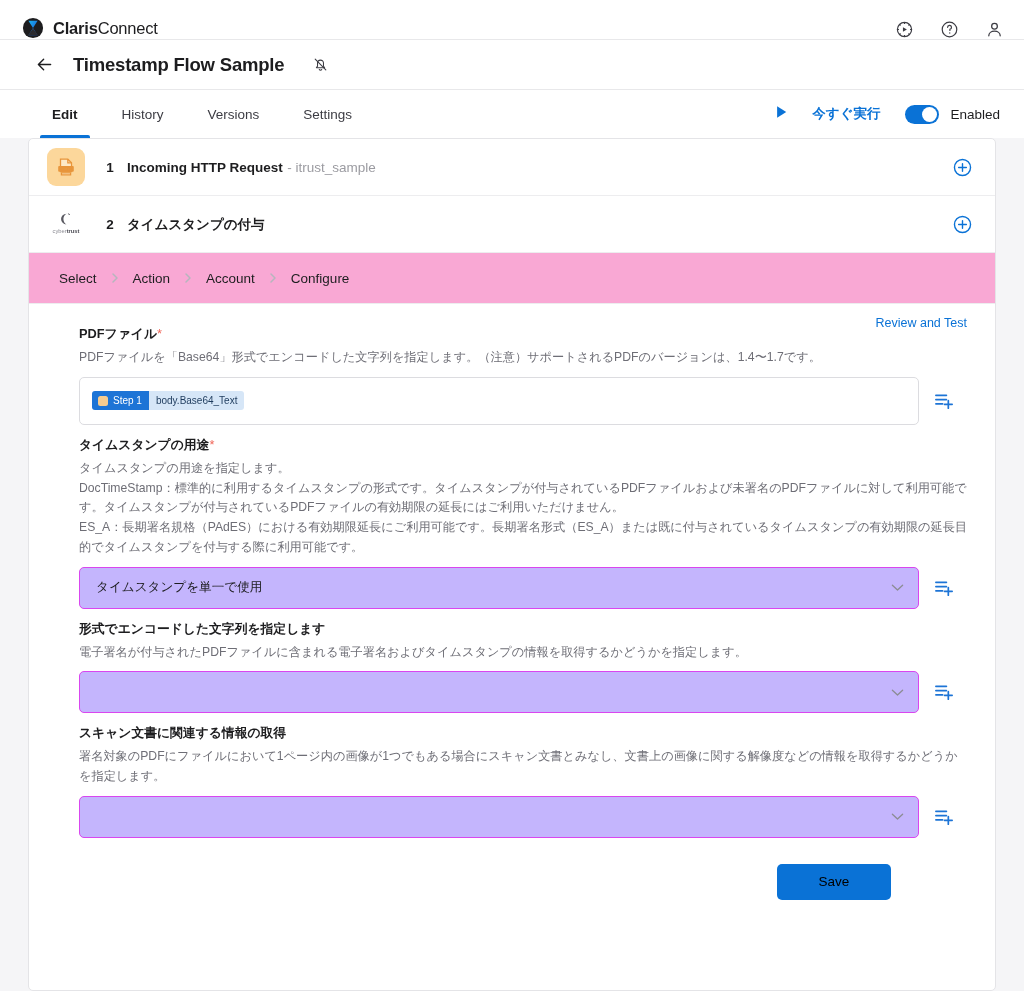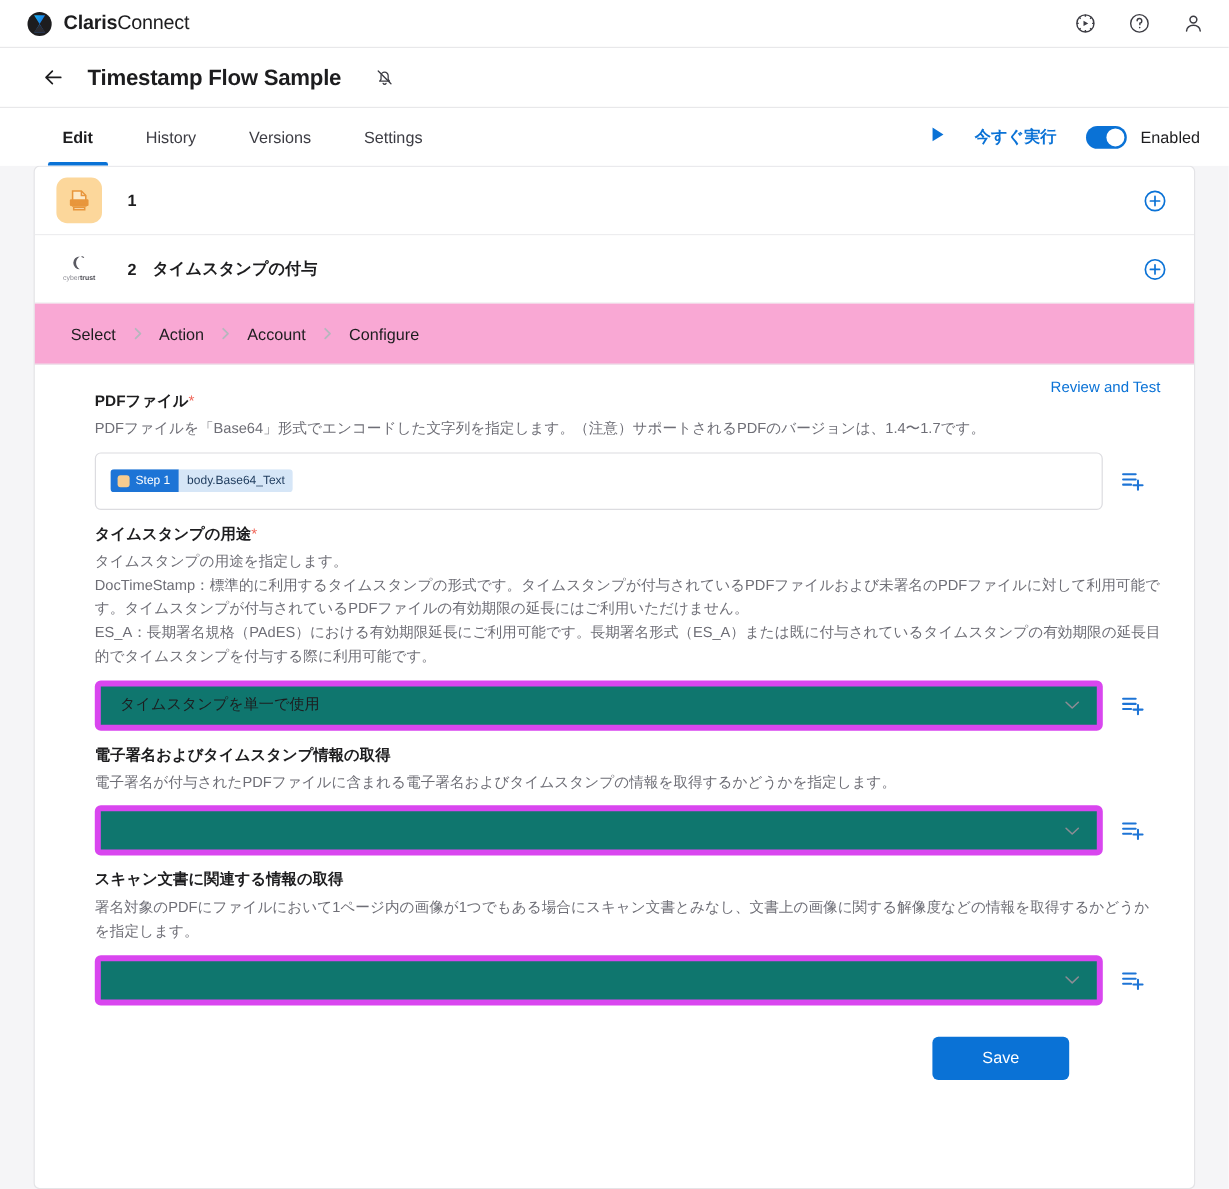--- a/index.html
+++ b/index.html
@@ -7,21 +7,21 @@
     width: 1024px; height: 991px;
     background: #ffffff;
     font-family: "Liberation Sans", "DejaVu Sans", sans-serif;
     color: #1d1d1f;
     overflow: hidden;
   }
 
   
   .appbar {
     height: 40px;
-    display: flex; align-items: center; justify-content: space-between;
+    display: flex; align-items: flex-end; justify-content: space-between;
     padding: 0 20px 0 22px;
     background: #fff;
     border-bottom: 1px solid #e8e8ea;
   }
   .brand { display: flex; align-items: center; gap: 9px; }
   .brand-logo { width: 22px; height: 22px; display: block; }
   .brand-text { font-size: 16.5px; letter-spacing: -0.2px; white-space: nowrap; }
   .brand-text b { font-weight: 700; }
   .brand-text span { font-weight: 400; }
   .appbar-icons { display: flex; align-items: center; gap: 26px; }
@@ -157,35 +157,35 @@
     display: flex; align-items: center; gap: 5px;
     padding: 0 7px 0 6px; font-weight: 400;
   }
   .token-dot { width: 10px; height: 10px; border-radius: 2.5px; background: #f7cc8f; }
   .token-val {
     background: #d6e6f7; color: #1d3a5c;
     display: flex; align-items: center; padding: 0 7px;
   }
   .select-box {
     width: 852px; height: 42px;
-    border: 5px solid #d946ef; border-radius: 5px;
-    background: #0f766e; display: flex; align-items: center;
+    border: 1px solid #d946ef; border-radius: 5px;
+    background: #c4b5fd; display: flex; align-items: center;
     padding: 0 14px 0 16px; cursor: pointer;
   }
   .select-value { flex: 1 1 auto; font-size: 12.6px; color: #1d1d1f; }
   .chev { color: #8c8c94; display: flex; align-items: center; }
   .insert-btn {
     width: 50px; display: flex; align-items: center; justify-content: center;
     height: 42px; cursor: pointer; flex: 0 0 50px;
   }
   .insert-btn.tall { height: 48px; }
   .footer-row { display: flex; justify-content: flex-end; margin: 26px 78px 0 0; }
   .save-btn {
     width: 114px; height: 36px; border-radius: 5px;
-    background: #0a72d6; color: #ffffff;
+    background: #0a72d6; color: #000000;
     font-size: 13.5px; font-family: inherit;
     border: none; cursor: pointer;
   }
 </style>
 </head>
 <body>
 
 <div class="appbar">
   <div class="brand">
     <svg class="brand-logo" viewBox="0 0 24 24">
@@ -273,20 +273,24 @@
       <div class="step-icon http">
         <svg width="22" height="22" viewBox="0 0 24 24" fill="none" stroke="#e8963c" stroke-width="1.4">
           <path d="M6 3.5h8l4 4V17H6z" fill="#fde9c7"></path>
           <path d="M14 3.5v4h4"></path>
           <rect x="3.5" y="11" width="17" height="6.2" rx="1" fill="#e8963c" stroke="none"></rect>
           <text x="12" y="15.7" font-size="4.4" fill="#fff" text-anchor="middle" font-family="Liberation Sans, sans-serif" font-weight="bold">HTTP</text>
           <path d="M7 18.5h10v2H7z" fill="#fde9c7" stroke="#e8963c"></path>
         </svg>
       </div>
       <div class="step-num">1</div>
+      <div>
+        <span class="step-name">Incoming HTTP Request</span>
+        <span class="step-sub">- itrust_sample</span>
+      </div>
       <div class="step-spacer"></div>
       <span class="plus-circle">
         <svg width="21" height="21" viewBox="0 0 24 24" fill="none" stroke="#0a72d6" stroke-width="1.6">
           <circle cx="12" cy="12" r="9.2"></circle>
           <path d="M12 7.6v8.8M7.6 12h8.8" stroke-linecap="round"></path>
         </svg>
       </span>
     </div>
 
     <div class="step-row">
@@ -379,21 +383,21 @@
             <svg width="21" height="20" viewBox="0 0 22 20" fill="none" stroke="#1d74d6" stroke-width="1.8" stroke-linecap="round">
               <path d="M2 4h11M2 8.5h11M2 13h7"></path>
               <path d="M15 9.5v8M11 13.5h8"></path>
             </svg>
           </div>
         </div>
       </div>
 
       <div class="field">
         <div class="field-label">
-          <span>電子署名およびタイムスタンプ情報の取得</span>
+          <span>形式でエンコードした文字列を指定します</span>
         </div>
         <div class="field-desc">電子署名が付与されたPDFファイルに含まれる電子署名およびタイムスタンプの情報を取得するかどうかを指定します。</div>
         <div class="control-row">
           <div class="select-box">
             <span class="select-value"></span>
             <span class="chev">
               <svg width="13" height="9" viewBox="0 0 14 9" fill="none" stroke="#8c8c94" stroke-width="1.4" stroke-linecap="round" stroke-linejoin="round">
                   <path d="M1.5 2l5.5 5.2L12.5 2"></path>
                 </svg>
             </span>

